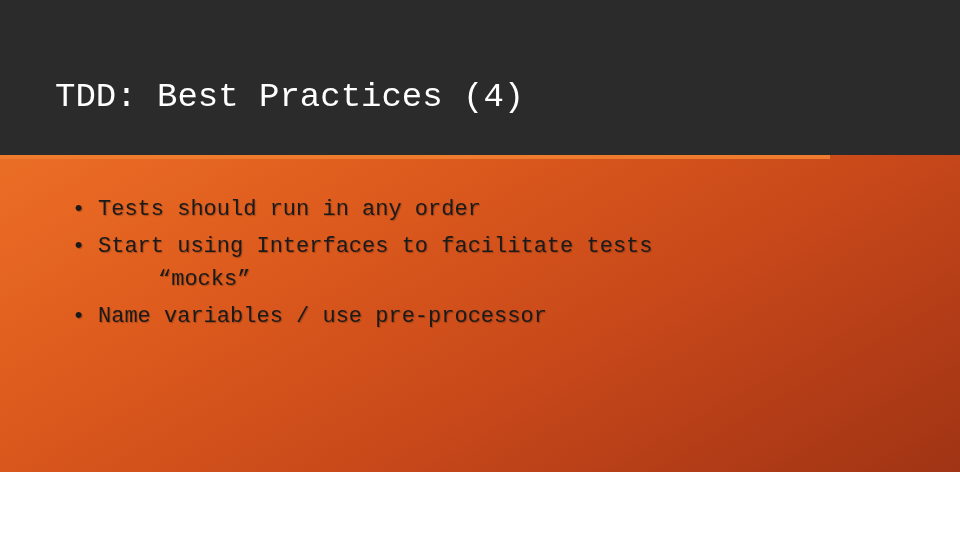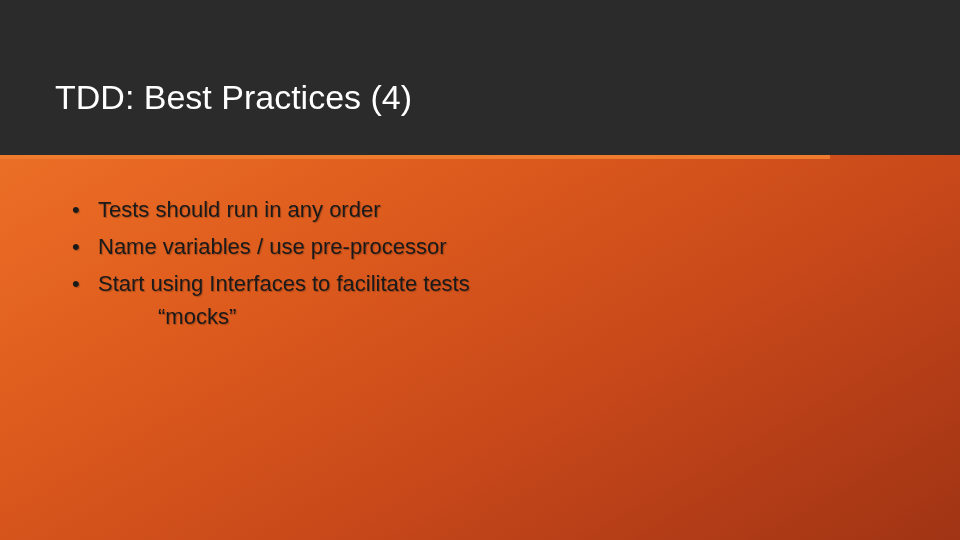--- a/index.html
+++ b/index.html
@@ -6,28 +6,29 @@
     margin: 0;
     padding: 0;
     width: 960px;
     height: 540px;
     overflow: hidden;
     font-family: "Trebuchet MS", "Segoe UI", Verdana, sans-serif;
   }
   .slide {
     position: relative;
     width: 960px;
-    height: 540px;
+    height: 472px;
     background: linear-gradient(150deg,
                 #ef7b2e 0%,
                 #e96a24 20%,
                 #dd5b1d 40%,
                 #c9491a 65%,
                 #b23c17 85%,
                 #a03414 100%);
+    font-family: Liberation Mono, monospace;
   }
   .title-bar {
     position: absolute;
     left: 0;
     top: 0;
     width: 100%;
     height: 155px;
     background: #2b2b2b;
   }
   .accent-line {
@@ -93,22 +94,22 @@
   <div class="accent-line"></div>
 
   <div class="slide-title">TDD: Best Practices (4)</div>
 
   <div class="body">
     <ul class="body-list">
       <li>
         <span>Tests should run in any order</span>
       </li>
       <li>
-        <span>Name variables / use pre-processor</span>
+        <span>Start using Interfaces to facilitate tests</span>
+        <span class="sub">“mocks”</span>
       </li>
       <li>
-        <span>Start using Interfaces to facilitate tests</span>
-        <span class="sub">“mocks”</span>
+        <span>Name variables / use pre-processor</span>
       </li>
     </ul>
   </div>
 
 </div>
 
 </body></html>

